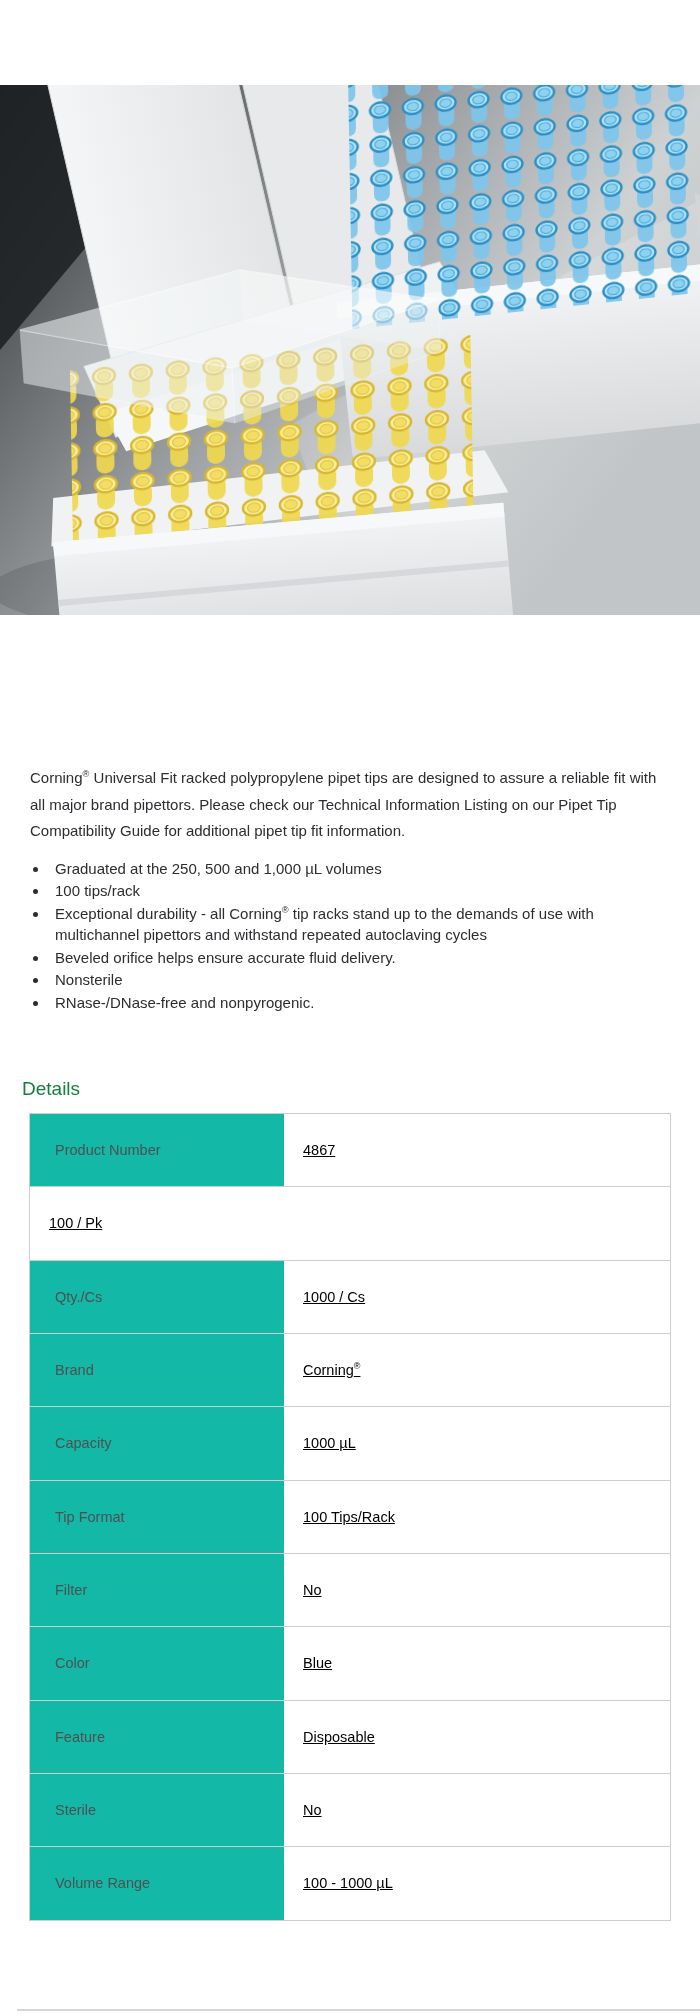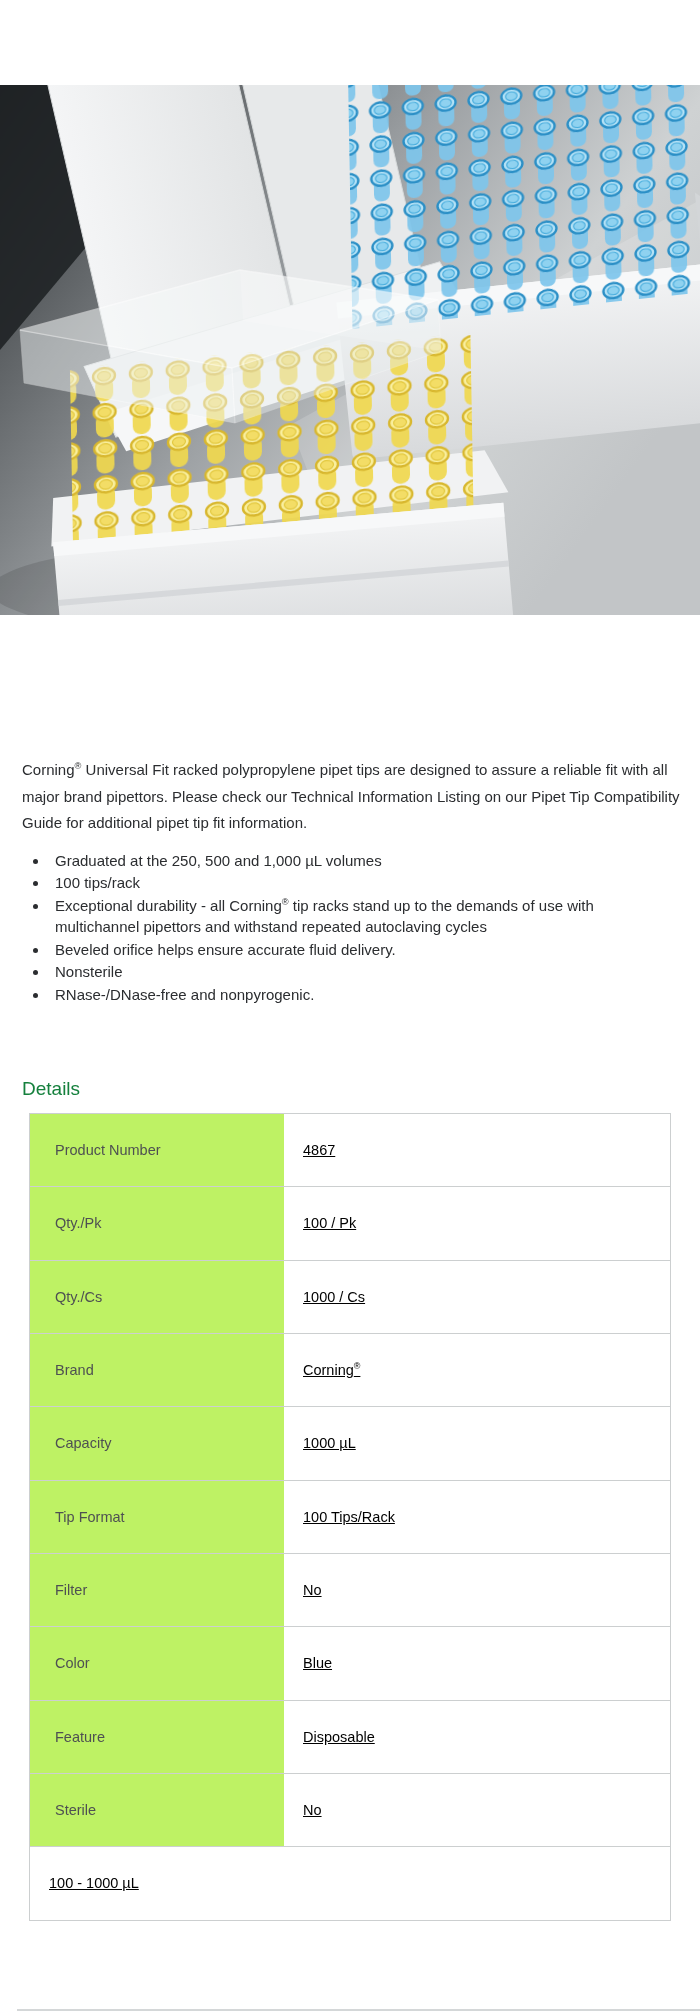--- a/index.html
+++ b/index.html
@@ -8,21 +8,21 @@
     background:#ffffff;
     font-family:"Liberation Sans","DejaVu Sans",sans-serif;
     color:#2b2d30;
   }
   
   .photo-wrap{position:absolute;top:85px;left:0;width:700px;height:530px;overflow:hidden;}
   .photo-wrap svg{display:block;}
   
   .desc{position:absolute;top:757px;left:22px;width:660px;}
   .desc p{
-    margin:0;font-size:15px;line-height:26.5px;color:#2b2d30;
+    margin:8px;font-size:15px;line-height:26.5px;color:#2b2d30;
   }
   .desc ul{
     margin:13px 0 8px 0;padding-left:27px;
     font-size:15px;line-height:21.5px;color:#2b2d30;
   }
   .desc li{padding-left:6px;margin-bottom:1px;}
   sup{font-size:62%;line-height:0;vertical-align:super;}
   
   .details-heading{
     position:absolute;top:1078px;left:22px;
@@ -33,21 +33,21 @@
     border:1px solid #cccfd0;border-bottom:none;
     box-sizing:border-box;
   }
   .details-row{
     display:flex;height:73.33px;box-sizing:border-box;
     border-bottom:1px solid #cccfd0;
     align-items:center;
   }
   .details-label{
     width:254px;flex:0 0 254px;align-self:stretch;
-    background:#bef264;display:flex;align-items:center;
+    background:#14b8a6;display:flex;align-items:center;
     padding-left:25px;box-sizing:border-box;
     font-size:14.5px;color:#4e5052;
   }
   .details-value{
     padding-left:19px;font-size:14.5px;color:#000000;text-decoration:underline;
   }
   .bottom-divider{
     position:absolute;top:2009px;left:17px;width:683px;height:2px;
     background:#d4d7d8;
   }
@@ -149,21 +149,20 @@
 <h2 class="details-heading">Details</h2>
 
 <div class="details-table">
 
     <div class="details-row">
       <div class="details-label">Product Number</div>
       <div class="details-value">4867</div>
     </div>
 
     <div class="details-row">
-      <div class="details-label">Qty./Pk</div>
       <div class="details-value">100 / Pk</div>
     </div>
 
     <div class="details-row">
       <div class="details-label">Qty./Cs</div>
       <div class="details-value">1000 / Cs</div>
     </div>
 
     <div class="details-row">
       <div class="details-label">Brand</div>
@@ -195,17 +194,18 @@
       <div class="details-value">Disposable</div>
     </div>
 
     <div class="details-row">
       <div class="details-label">Sterile</div>
       <div class="details-value">No</div>
     </div>
 
 
     <div class="details-row">
+      <div class="details-label">Volume Range</div>
       <div class="details-value">100 - 1000 µL</div>
     </div>
   </div>
 
 <div class="bottom-divider"></div>
 
 </body></html>

